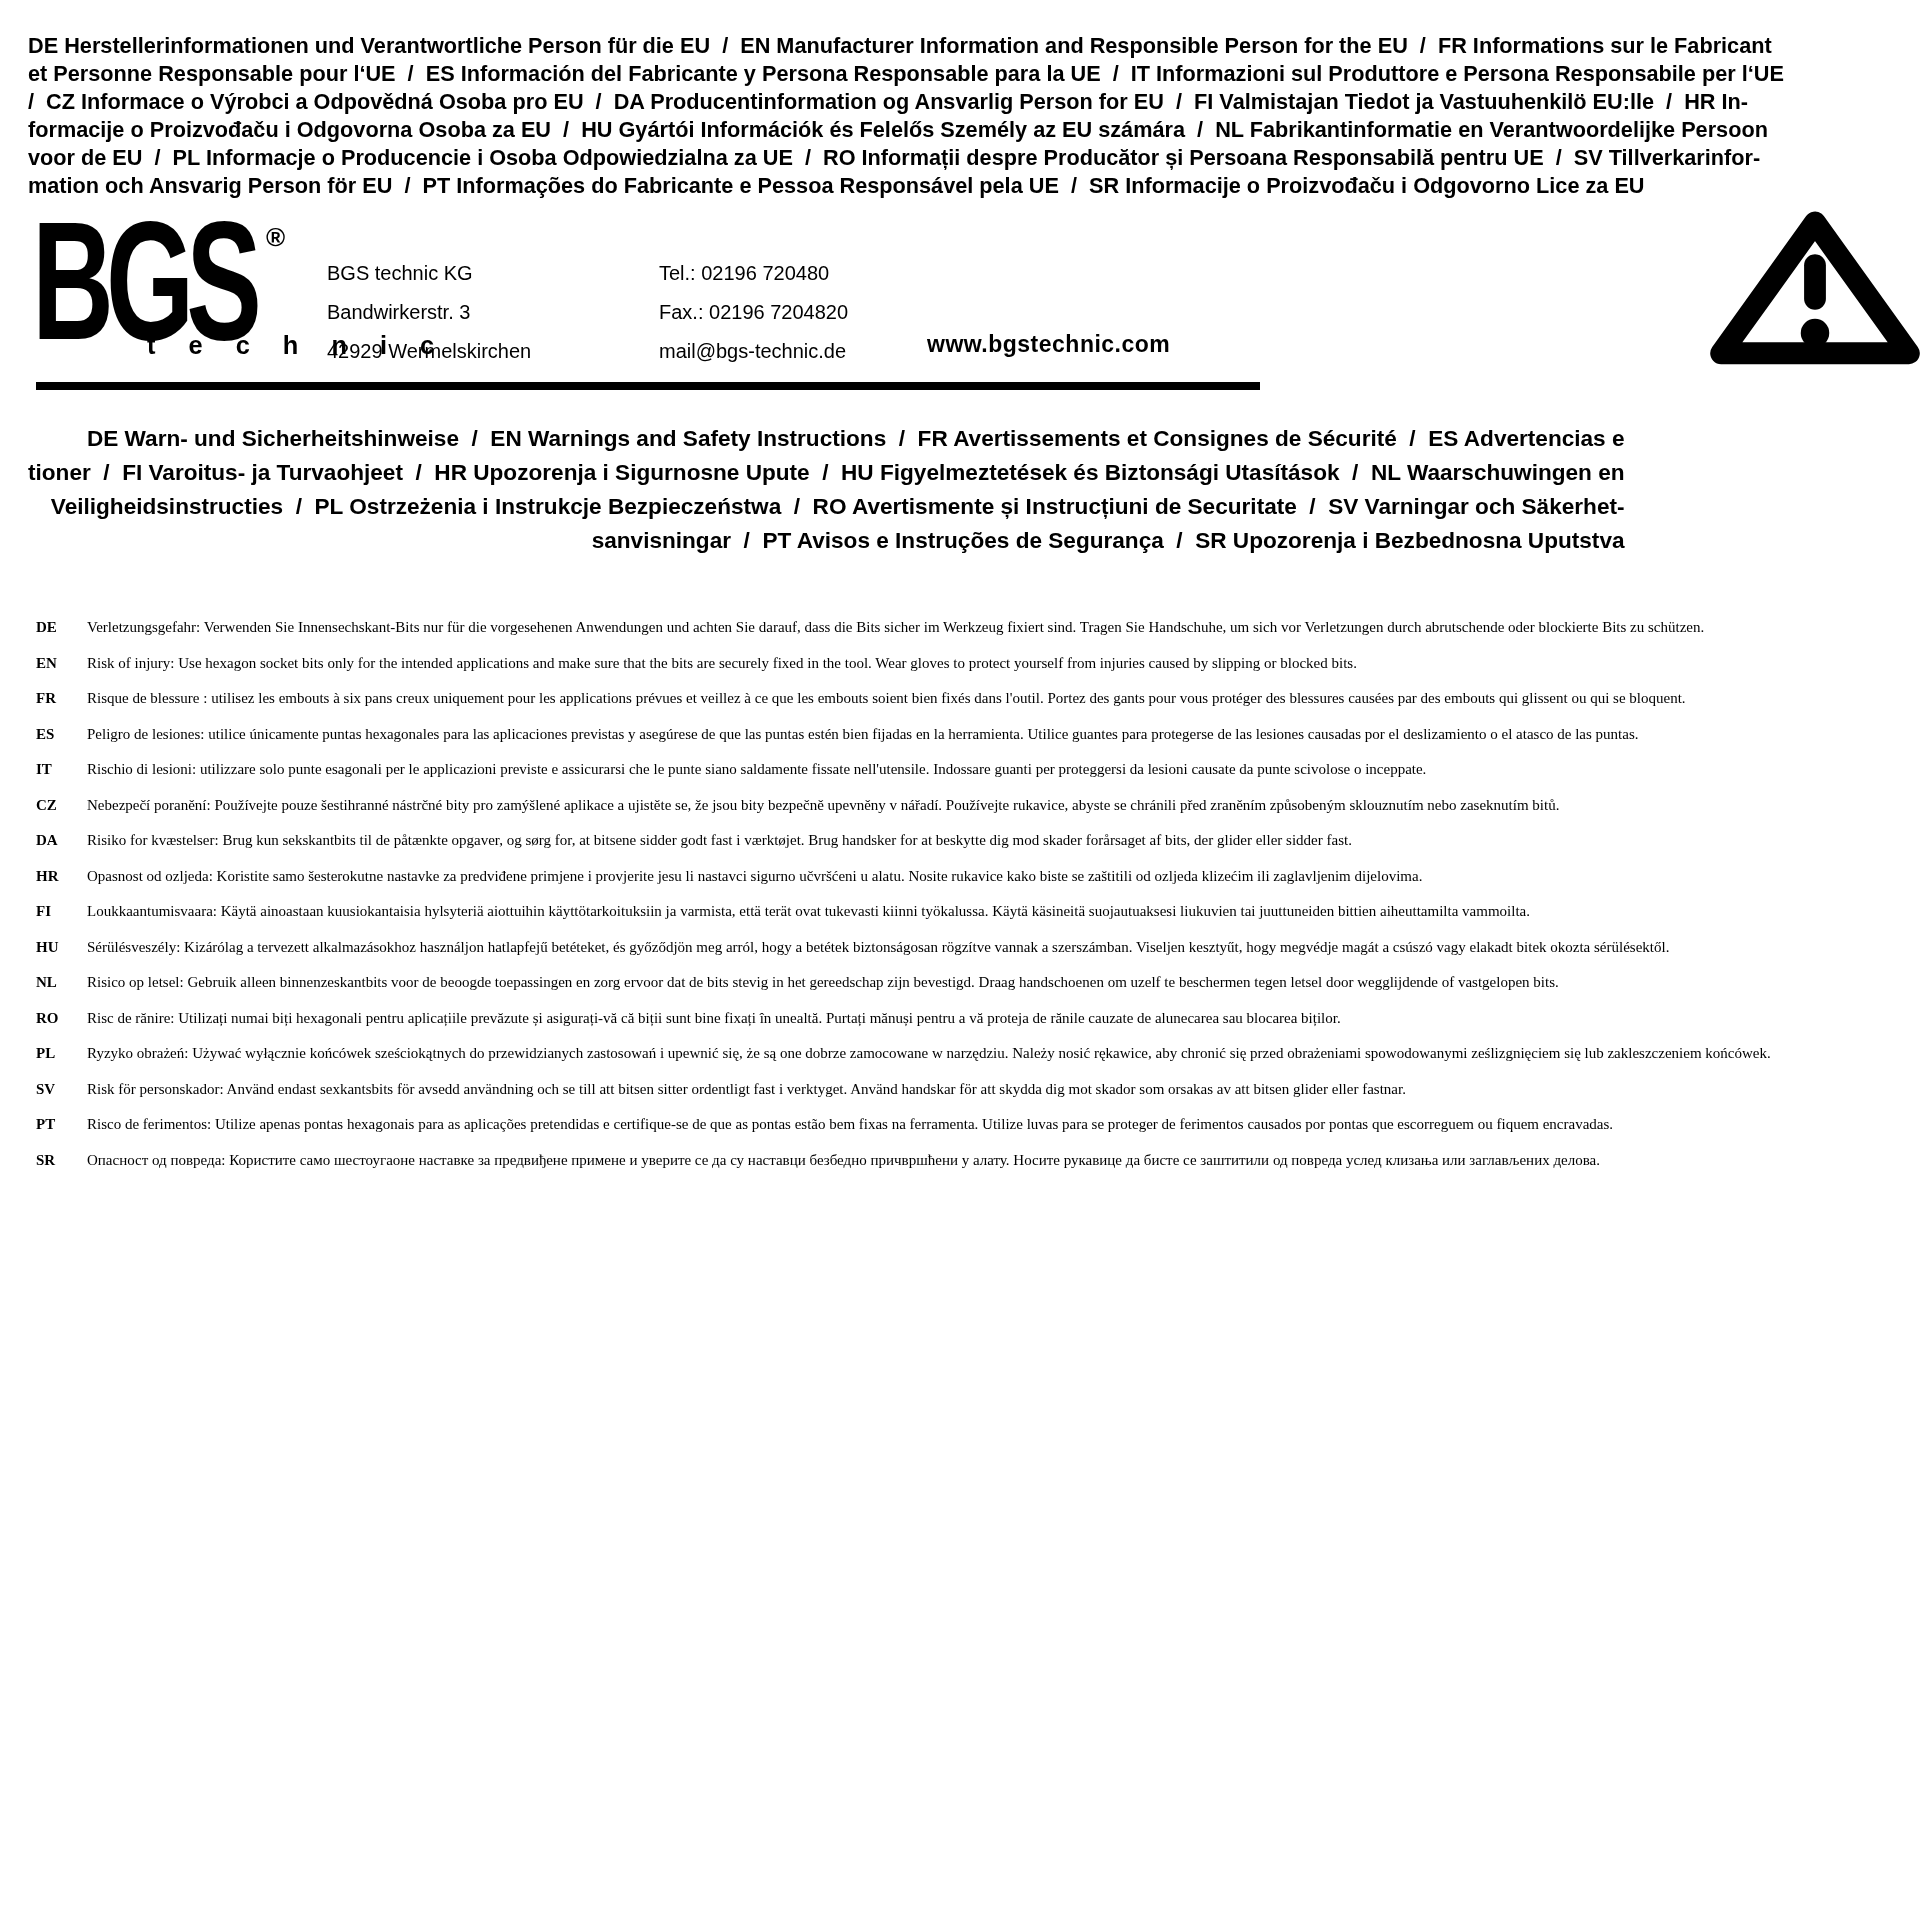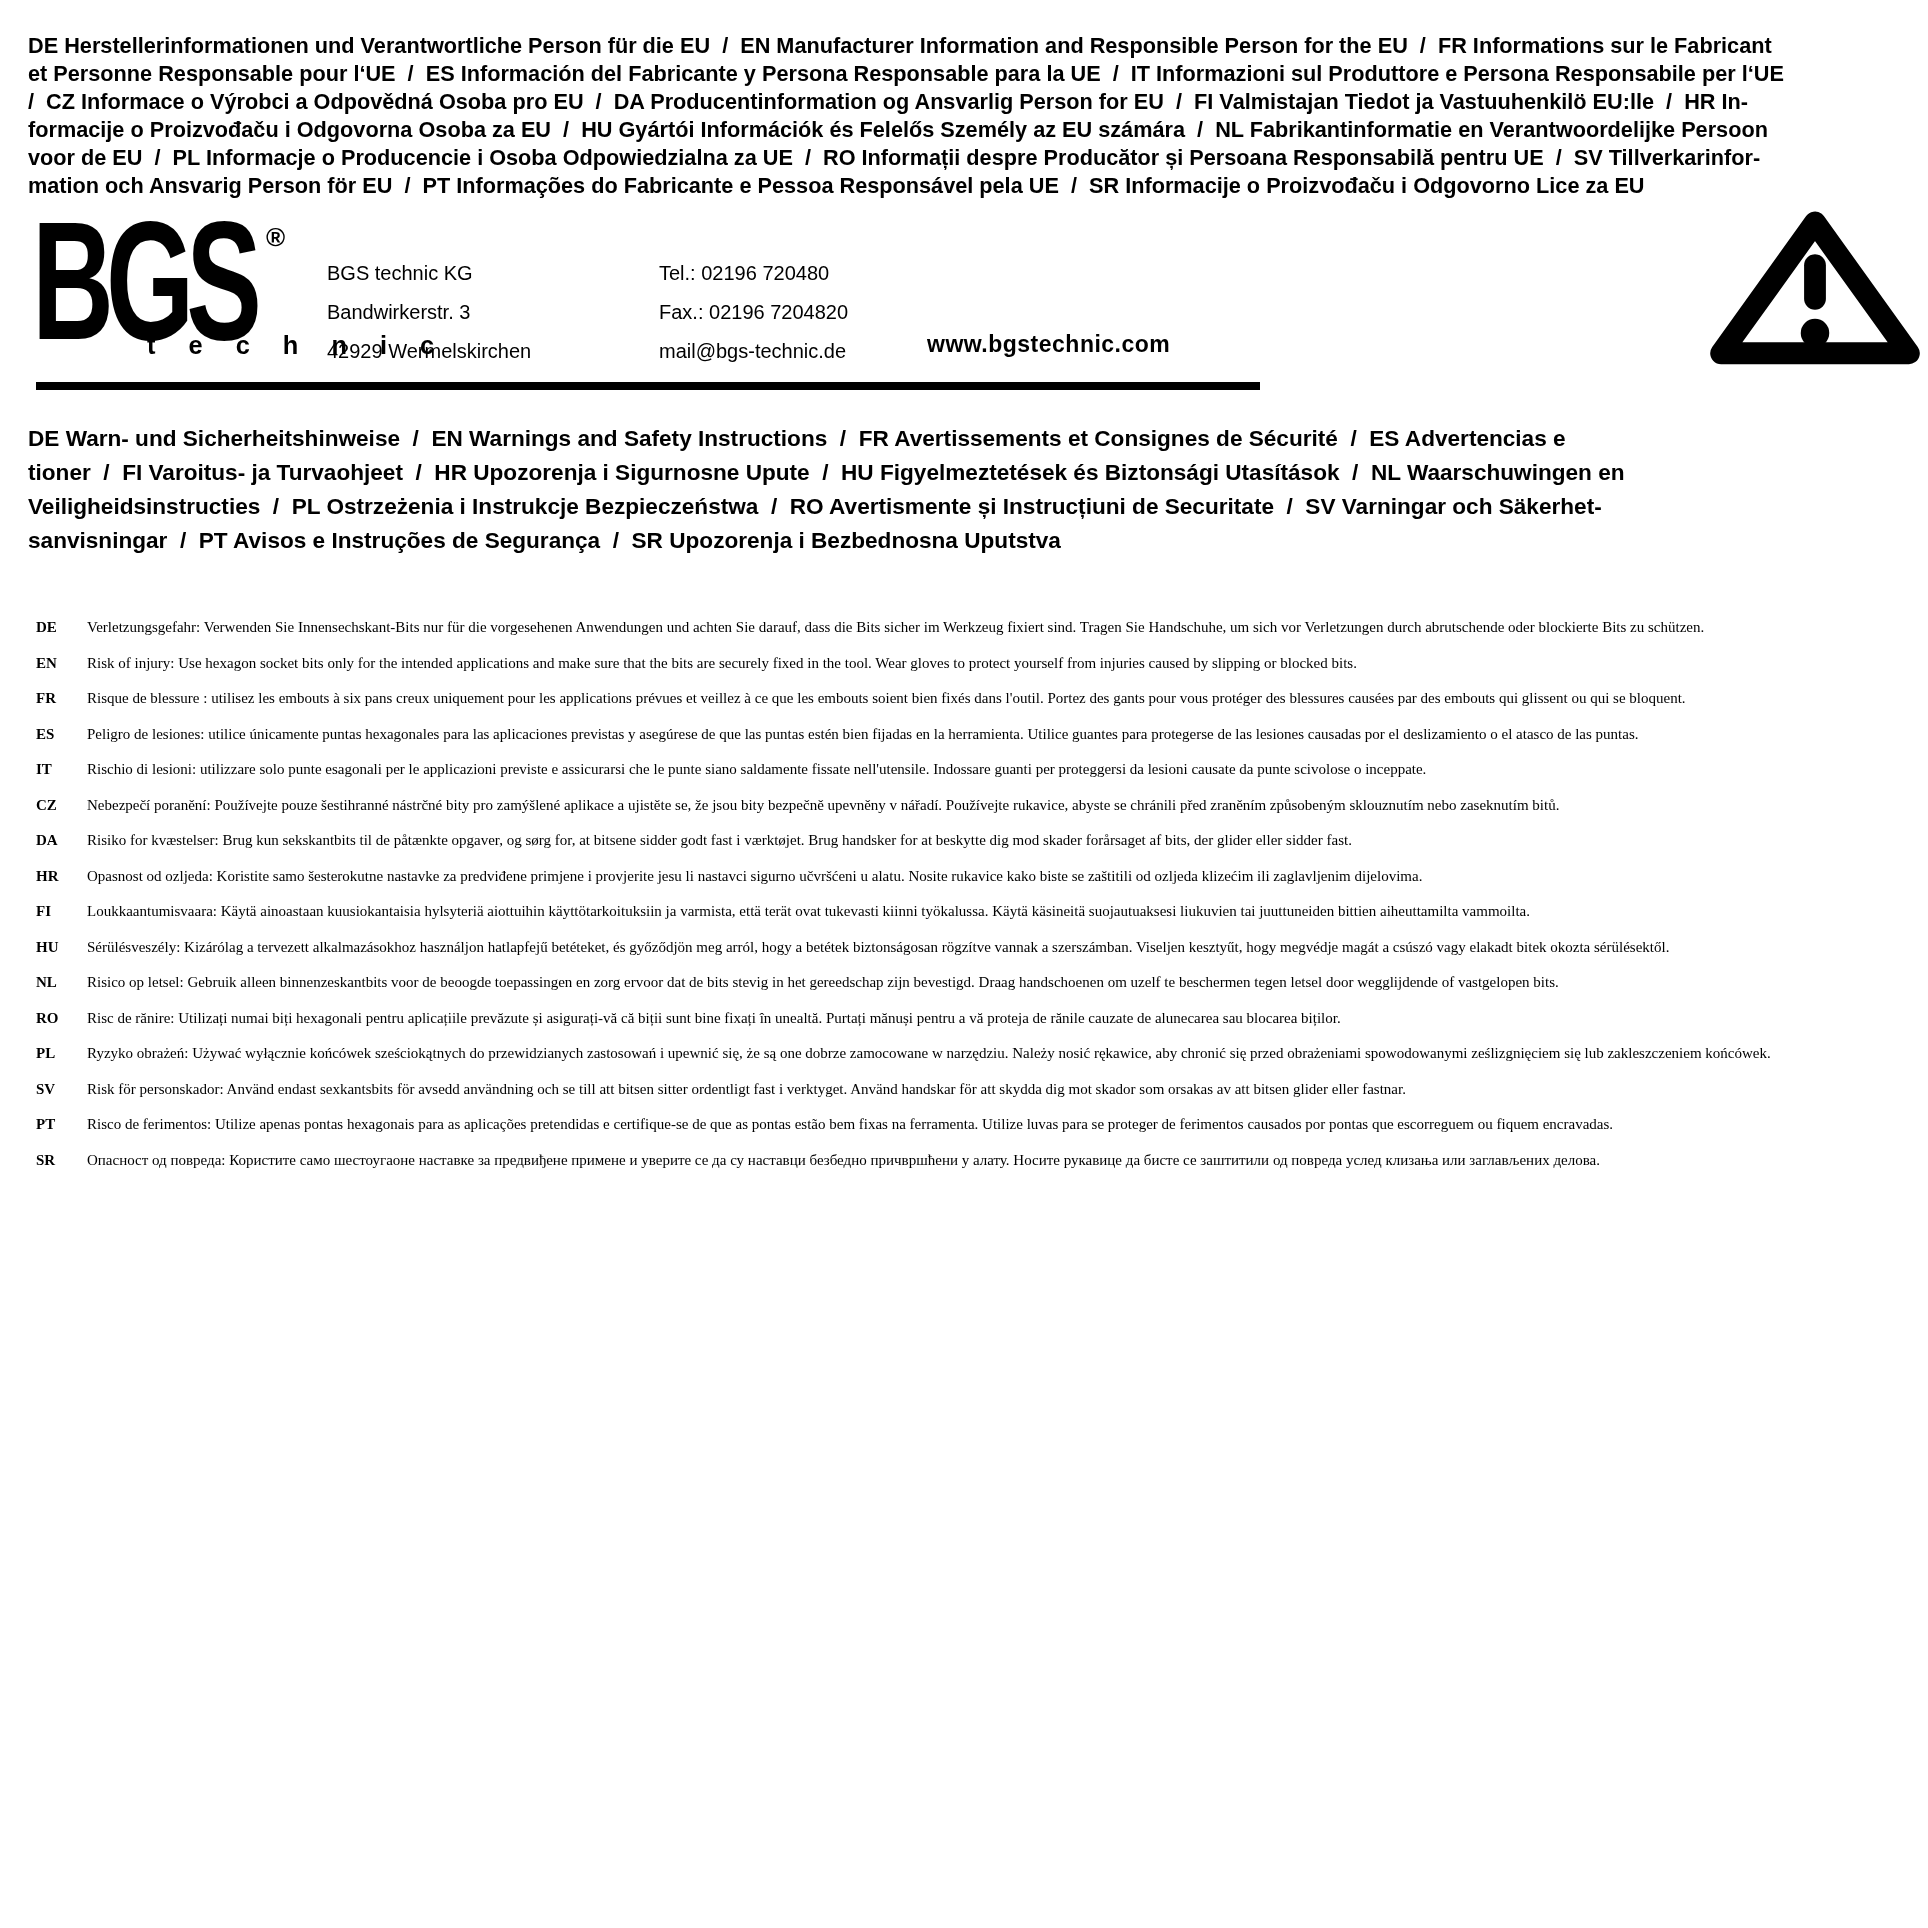--- a/index.html
+++ b/index.html
@@ -7,21 +7,21 @@
     width: 1928px; height: 1928px;
     background: #ffffff; color: #000000;
     font-family: "Liberation Sans", sans-serif;
     position: relative; overflow: hidden;
   }
   .page { position: absolute; inset: 0; }
 
   
   .hdr { position: absolute; left: 28px; font-weight: bold; }
   .hdr1 { top: 32px; font-size: 21.7px; line-height: 28px; }
-  .hdr2 { top: 422px; font-size: 22.6px; line-height: 34px; }
+  .hdr2 { top: 422px; font-size: 22.6px; line-height: 34px; text-align: right; }
   .hline { white-space: pre; }
 
   
   .logo-bgs {
     position: absolute; left: 32px; top: 217px;
     font-size: 162px; font-weight: bold; line-height: 122px;
     letter-spacing: -11.3px;
     transform: scale(0.70, 1.04); transform-origin: left top;
   }
   .logo-reg { position: absolute; left: 266px; top: 222px; font-size: 26px; font-weight: bold; }

